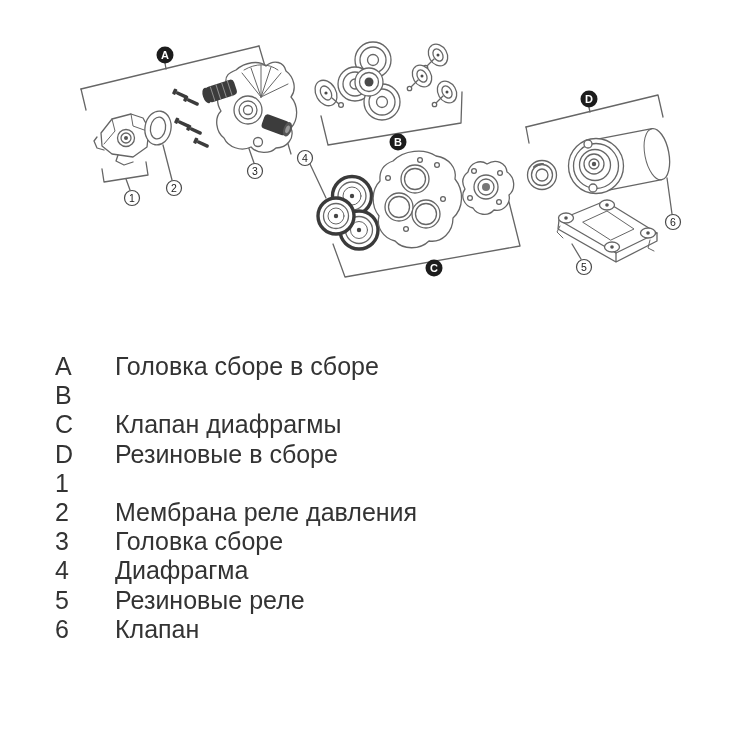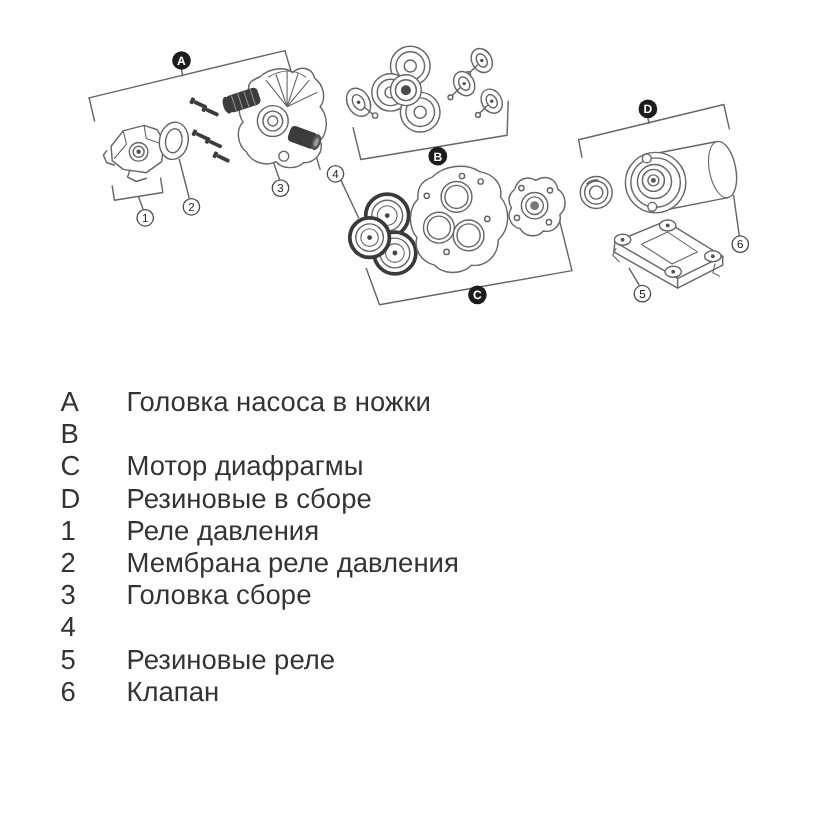--- a/index.html
+++ b/index.html
@@ -264,47 +264,47 @@
 
       <circle class="callout-num-circle" cx="673" cy="222" r="7.5"></circle>
       <text class="callout-num-text" x="673" y="225.8">6</text>
     </g>
   </svg>
   </div>
 
   <div class="legend">
     <div class="legend-row">
       <span class="legend-key">A</span>
-      <span class="legend-label">Головка насоса в ножки</span>
+      <span class="legend-label">Головка сборе в сборе</span>
     </div>
     <div class="legend-row">
       <span class="legend-key">B</span>
     </div>
     <div class="legend-row">
       <span class="legend-key">C</span>
-      <span class="legend-label">Мотор диафрагмы</span>
+      <span class="legend-label">Клапан диафрагмы</span>
     </div>
     <div class="legend-row">
       <span class="legend-key">D</span>
       <span class="legend-label">Резиновые в сборе</span>
     </div>
     <div class="legend-row">
       <span class="legend-key">1</span>
-      <span class="legend-label">Реле давления</span>
     </div>
     <div class="legend-row">
       <span class="legend-key">2</span>
       <span class="legend-label">Мембрана реле давления</span>
     </div>
     <div class="legend-row">
       <span class="legend-key">3</span>
       <span class="legend-label">Головка сборе</span>
     </div>
     <div class="legend-row">
       <span class="legend-key">4</span>
+      <span class="legend-label">Диафрагма</span>
     </div>
     <div class="legend-row">
       <span class="legend-key">5</span>
       <span class="legend-label">Резиновые реле</span>
     </div>
     <div class="legend-row">
       <span class="legend-key">6</span>
       <span class="legend-label">Клапан</span>
     </div>
   </div>

